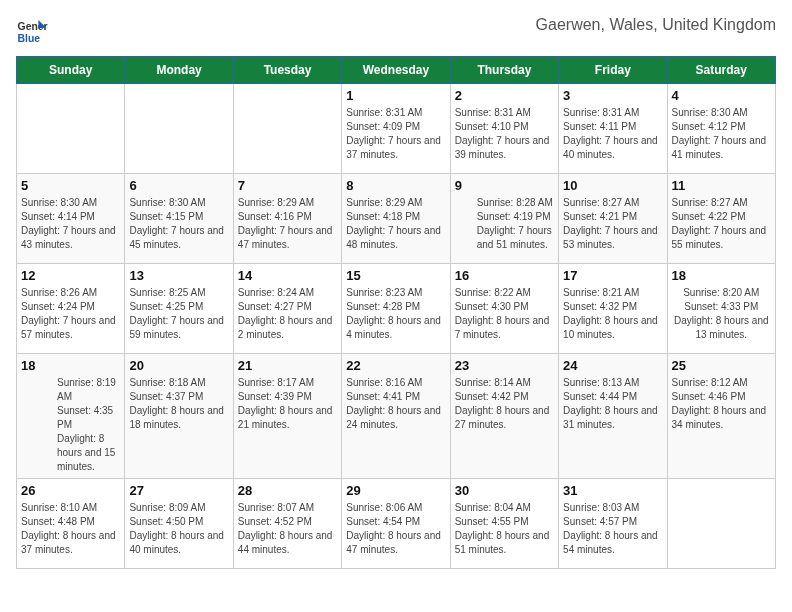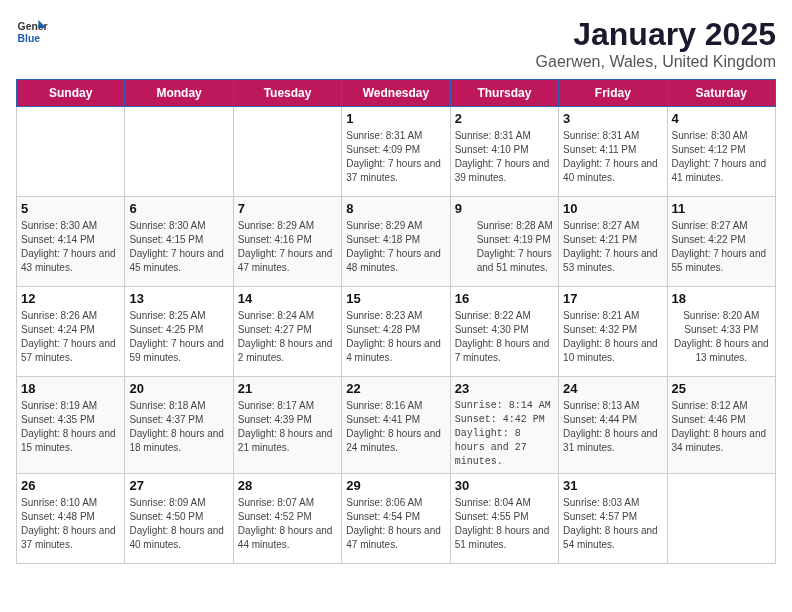--- a/index.html
+++ b/index.html
@@ -37,21 +37,21 @@
       font-size: 16px;
       color: #555;
       font-weight: normal;
     }
     table {
       width: 100%;
       border-collapse: collapse;
       table-layout: fixed;
     }
     thead tr th {
-      background-color: #be185d;
+      background-color: #15803d;
       color: white;
       font-size: 12px;
       font-weight: bold;
       padding: 6px 4px;
       text-align: center;
       border: 1px solid #2962b5;
     }
     tbody tr td {
       border: 1px solid #ccc;
       vertical-align: top;
@@ -84,21 +84,20 @@
 
 <div class="header-area">
   <div class="logo">
     <svg class="logo-icon" viewBox="0 0 40 40">
       <text x="2" y="18" font-size="13" font-weight="bold" fill="#333" font-family="Arial">General</text>
       <text x="2" y="32" font-size="13" font-weight="bold" fill="#1a5dab" font-family="Arial">Blue</text>
       <polygon points="28,5 38,15 28,15" fill="#1a5dab"></polygon>
     </svg>
   </div>
   <div class="title-area">
-    <h1>January 2025</h1>
     <h2>Gaerwen, Wales, United Kingdom</h2>
   </div>
 </div>
 
 <table>
   <thead>
     <tr>
     <th>Sunday</th>
         <th>Monday</th>
         <th>Tuesday</th>
@@ -222,21 +221,21 @@
         <td>
           <div class="day-number">18</div>
           <div class="day-info" style="white-space: pre-line; text-align: center;">Sunrise: 8:20 AM
 Sunset: 4:33 PM
 Daylight: 8 hours and 13 minutes.</div>
         </td>
       </tr>
       <tr>
         <td>
           <div class="day-number">18</div>
-          <div class="day-info" style="white-space: pre-line;">Sunrise: 8:19 AM
+          <div class="day-info" style="white-space: pre-line; margin-left: 36px;">Sunrise: 8:19 AM
 Sunset: 4:35 PM
 Daylight: 8 hours and 15 minutes.</div>
         </td>
         <td>
           <div class="day-number">20</div>
           <div class="day-info" style="white-space: pre-line;">Sunrise: 8:18 AM
 Sunset: 4:37 PM
 Daylight: 8 hours and 18 minutes.</div>
         </td>
         <td>
@@ -246,21 +245,21 @@
 Daylight: 8 hours and 21 minutes.</div>
         </td>
         <td>
           <div class="day-number">22</div>
           <div class="day-info" style="white-space: pre-line;">Sunrise: 8:16 AM
 Sunset: 4:41 PM
 Daylight: 8 hours and 24 minutes.</div>
         </td>
         <td>
           <div class="day-number">23</div>
-          <div class="day-info" style="white-space: pre-line; font-family: Liberation Mono, monospace;">Sunrise: 8:14 AM
+          <div class="day-info" style="white-space: pre-line;">Sunrise: 8:14 AM
 Sunset: 4:42 PM
 Daylight: 8 hours and 27 minutes.</div>
         </td>
         <td>
           <div class="day-number">24</div>
           <div class="day-info" style="white-space: pre-line;">Sunrise: 8:13 AM
 Sunset: 4:44 PM
 Daylight: 8 hours and 31 minutes.</div>
         </td>
         <td>

